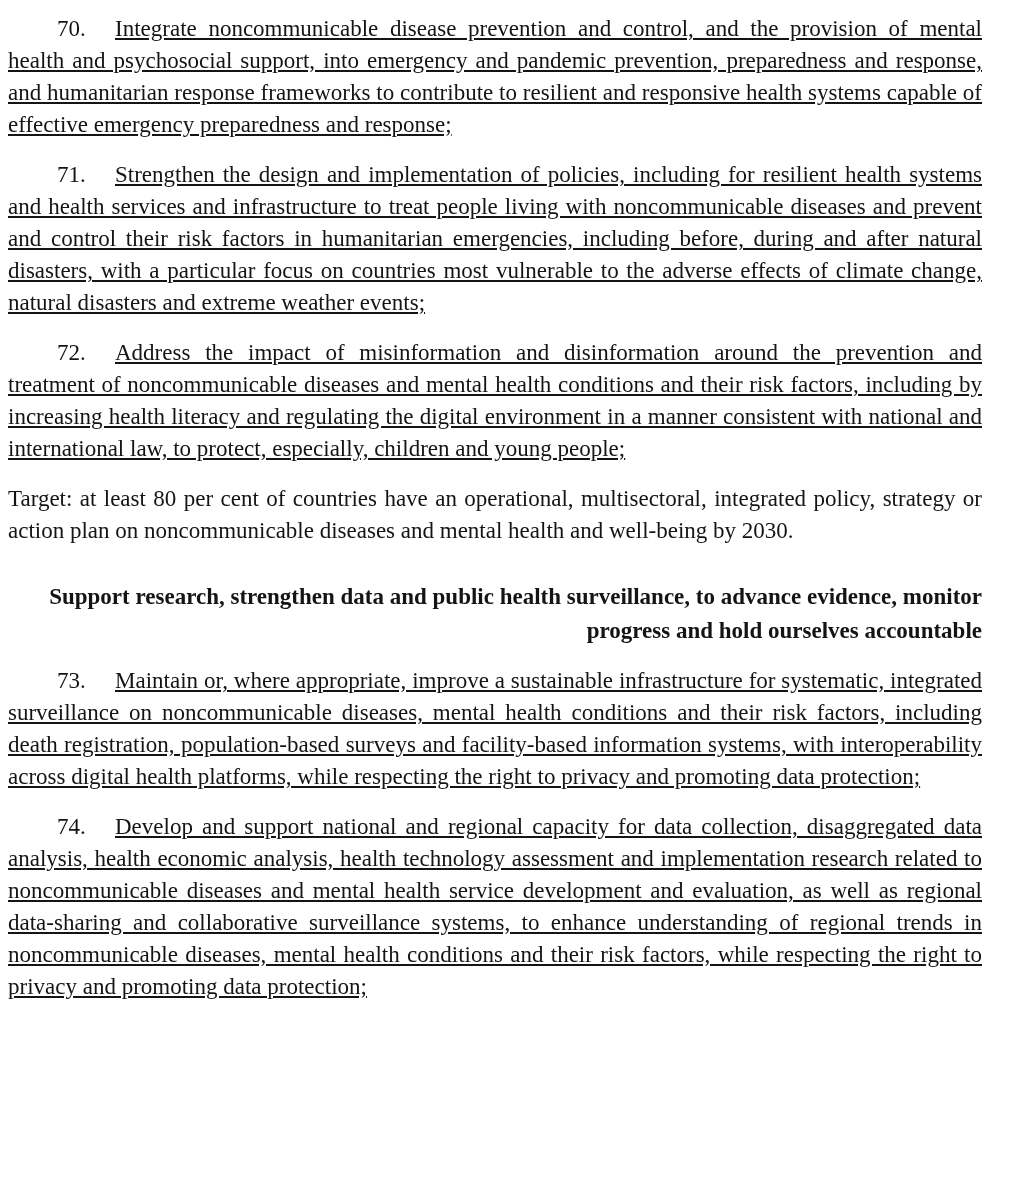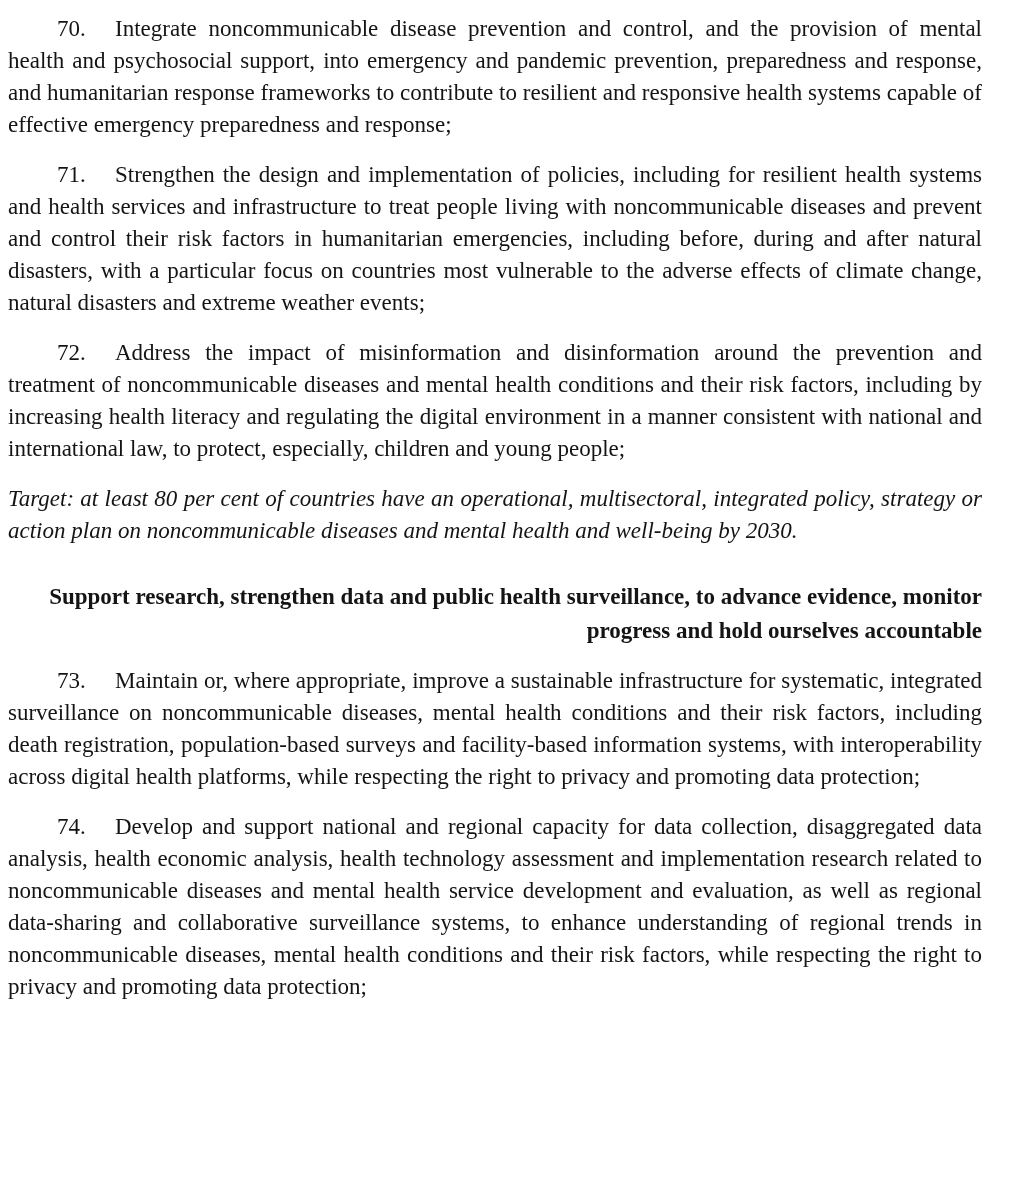--- a/index.html
+++ b/index.html
@@ -15,28 +15,28 @@
     padding: 13px 32px 0 8px; 
   }
   .para {
     font-size: 23px;
     line-height: 32px;
     text-align: justify;
     margin-bottom: 18px;
   }
   .numbered {
     text-indent: 49px; 
+    text-decoration: underline;
   }
   .pnum {
     display: inline-block;
     width: 58px;       
     text-indent: 0;
   }
   .target {
-    font-style: italic;
   }
   .section-heading {
     font-size: 23px;
     line-height: 34px;
     font-weight: bold;
     text-align: right;
     margin: 33px 0 17px 0;
   }
 </style>
 </head>

